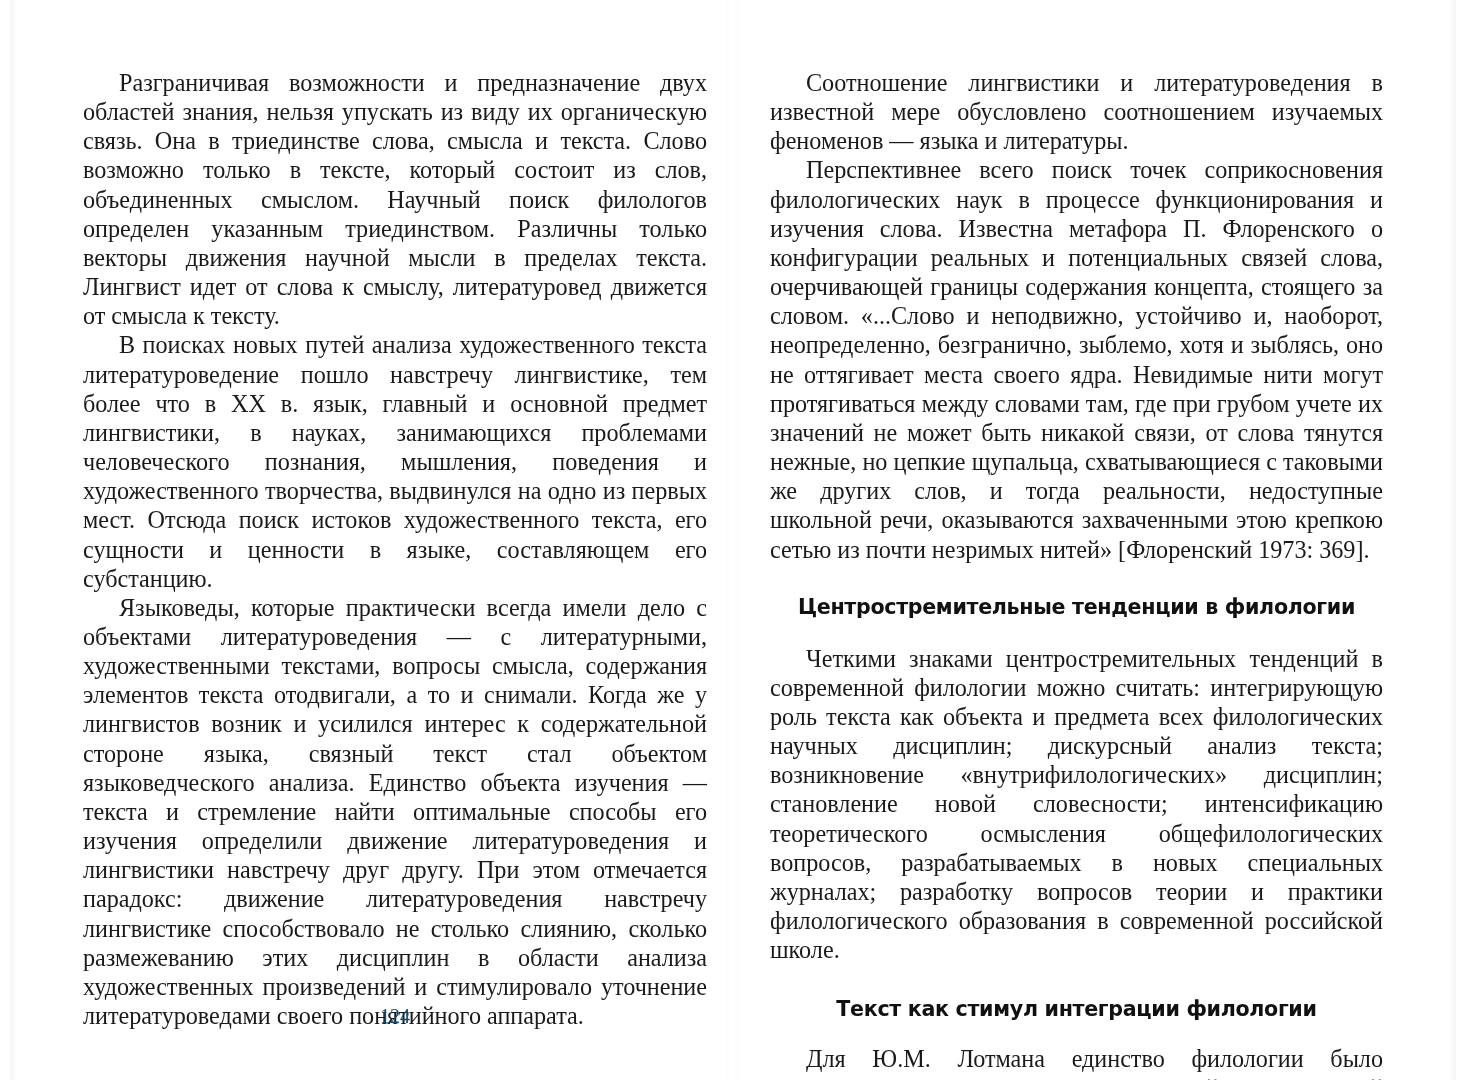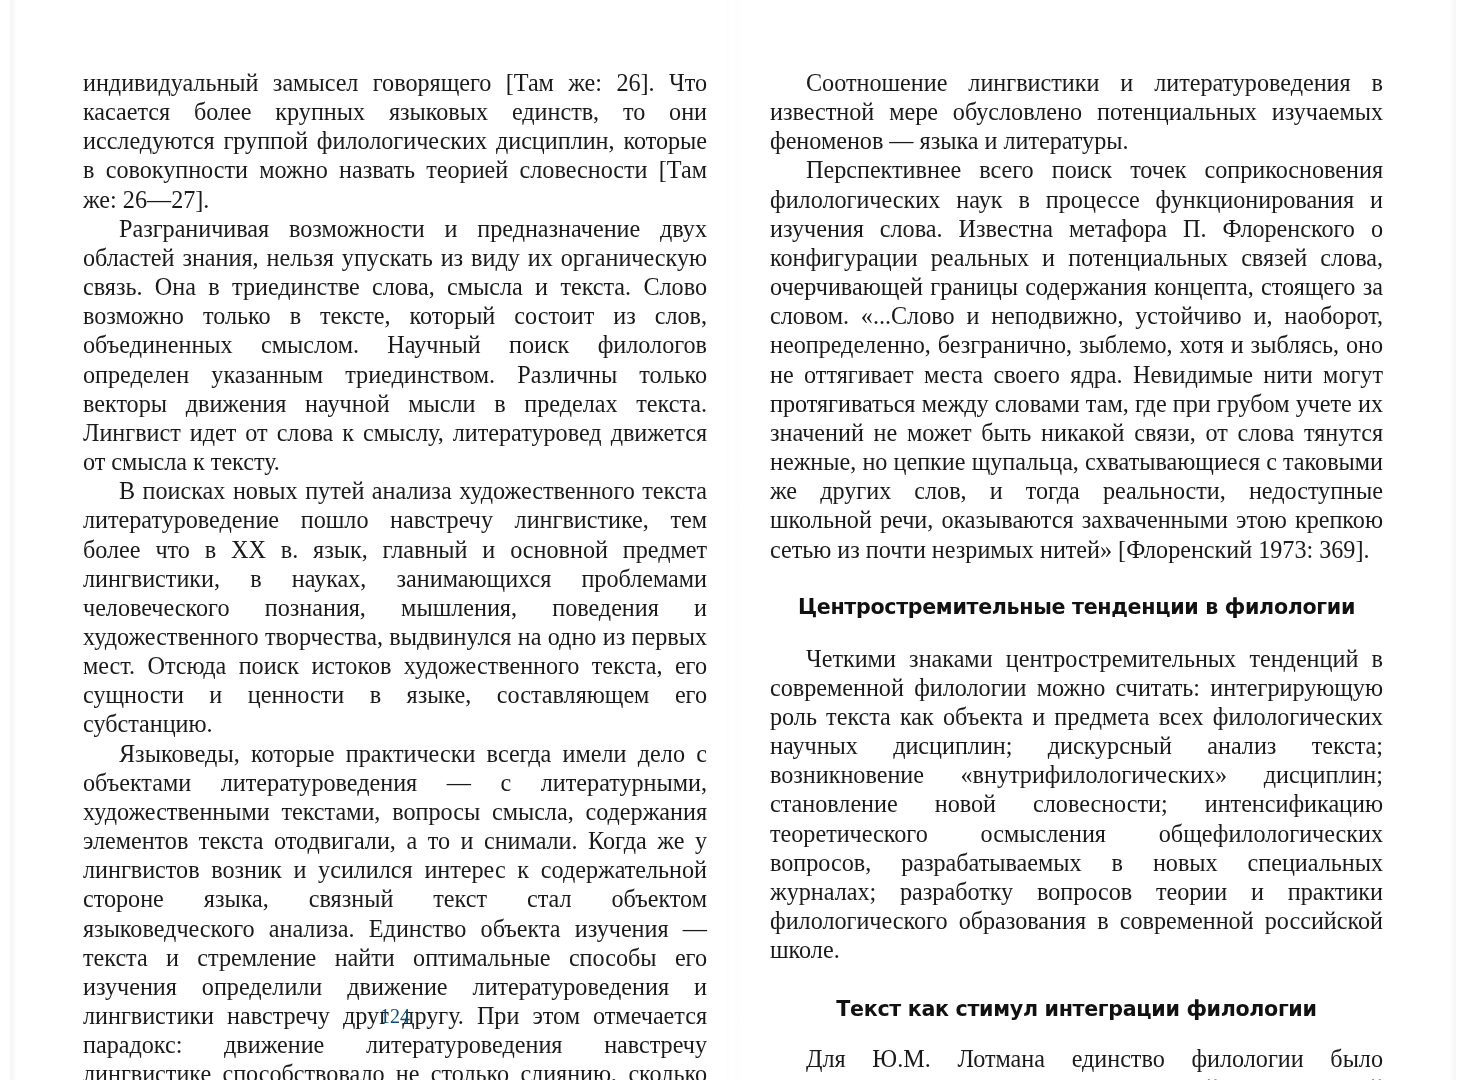--- a/index.html
+++ b/index.html
@@ -123,32 +123,31 @@
 <body>
 
 <div class="spread">
 
   <div class="paper-edge-left"></div>
   <div class="paper-edge-right"></div>
   <div class="gutter"></div>
 
   <div class="page page-left">
     <div class="text-body">
-      <p class="para no-indent">индивидуальный замысел говорящего [Там же: 26]. Что касается более крупных языковых единств, то они исследуются группой филологических дисциплин, которые в совокупности можно назвать теорией словесности [Там же: 26—27].</p>
       <p class="para">Разграничивая возможности и предназначение двух областей знания, нельзя упускать из виду их органическую связь. Она в триединстве слова, смысла и текста. Слово возможно только в тексте, который состоит из слов, объединенных смыслом. Научный поиск филологов определен указанным триединством. Различны только векторы движения научной мысли в пределах текста. Лингвист идет от слова к смыслу, литературовед движется от смысла к тексту.</p>
       <p class="para">В поисках новых путей анализа художественного текста литературоведение пошло навстречу лингвистике, тем более что в XX в. язык, главный и основной предмет лингвистики, в науках, занимающихся проблемами человеческого познания, мышления, поведения и художественного творчества, выдвинулся на одно из первых мест. Отсюда поиск истоков художественного текста, его сущности и ценности в языке, составляющем его субстанцию.</p>
       <p class="para">Языковеды, которые практически всегда имели дело с объектами литературоведения — с литературными, художественными текстами, вопросы смысла, содержания элементов текста отодвигали, а то и снимали. Когда же у лингвистов возник и усилился интерес к содержательной стороне языка, связный текст стал объектом языковедческого анализа. Единство объекта изучения — текста и стремление найти оптимальные способы его изучения определили движение литературоведения и лингвистики навстречу друг другу. При этом отмечается парадокс: движение литературоведения навстречу лингвистике способствовало не столько слиянию, сколько размежеванию этих дисциплин в области анализа художественных произведений и стимулировало уточнение литературоведами своего понятийного аппарата.</p>
 
     </div>
     <div class="folio">124</div>
   </div>
 
   <div class="page page-right">
     <div class="text-body">
-      <p class="para">Соотношение лингвистики и литературоведения в известной мере обусловлено потенциальных изучаемых феноменов — языка и литературы.</p>
+      <p class="para">Соотношение лингвистики и литературоведения в известной мере обусловлено соотношением изучаемых феноменов — языка и литературы.</p>
       <p class="para">Перспективнее всего поиск точек соприкосновения филологических наук в процессе функционирования и изучения слова. Известна метафора П. Флоренского о конфигурации реальных и потенциальных связей слова, очерчивающей границы содержания концепта, стоящего за словом. «...Слово и неподвижно, устойчиво и, наоборот, неопределенно, безгранично, зыблемо, хотя и зыблясь, оно не оттягивает места своего ядра. Невидимые нити могут протягиваться между словами там, где при грубом учете их значений не может быть никакой связи, от слова тянутся нежные, но цепкие щупальца, схватывающиеся с таковыми же других слов, и тогда реальности, недоступные школьной речи, оказываются захваченными этою крепкою сетью из почти незримых нитей» [Флоренский 1973: 369].</p>
 
       <div class="gap-before-heading"></div>
       <h2 class="section-heading">Центростремительные тенденции в филологии</h2>
       <div class="gap-after-heading"></div>
 
       <p class="para">Четкими знаками центростремительных тенденций в современной филологии можно считать: интегрирующую роль текста как объекта и предмета всех филологических научных дисциплин; дискурсный анализ текста; возникновение «внутрифилологических» дисциплин; становление новой словесности; интенсификацию теоретического осмысления общефилологических вопросов, разрабатываемых в новых специальных журналах; разработку вопросов теории и практики филологического образования в современной российской школе.</p>
 
       <div class="gap-before-heading-2"></div>
       <h2 class="section-heading">Текст как стимул интеграции филологии</h2>

